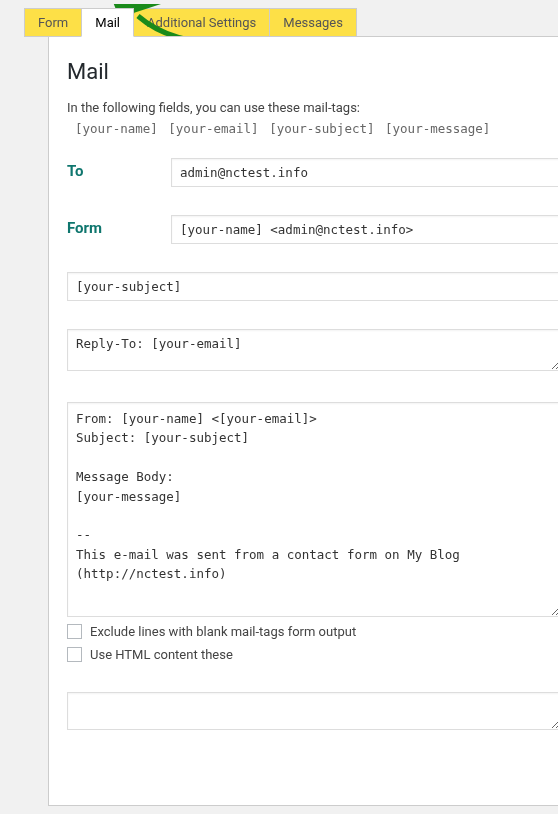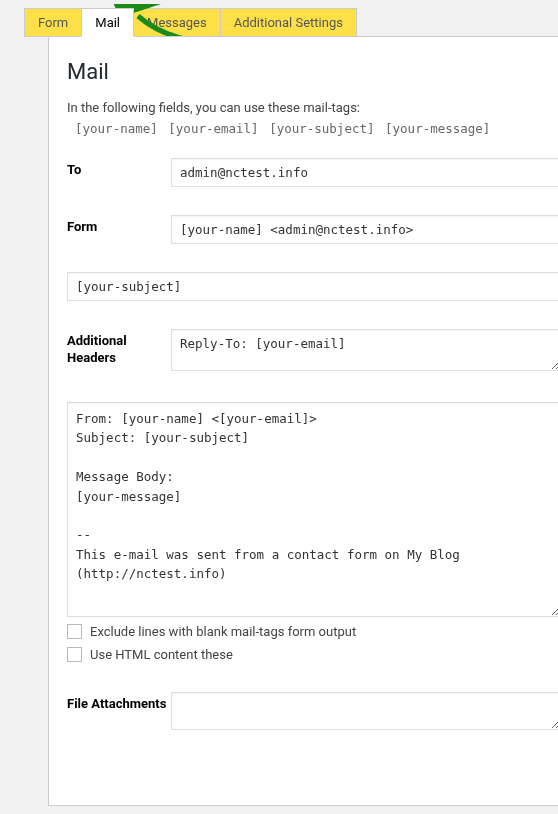--- a/index.html
+++ b/index.html
@@ -70,22 +70,22 @@
     }
     .row {
       display: flex;
       margin-bottom: 28px;
       align-items: flex-start;
     }
     .row.tight { margin-bottom: 18px; }
     .lab {
       width: 104px;
       font-weight: 700;
-      font-size: 13px;
-      color: #000000;
+      font-size: 15px;
+      color: #0f766e;
       padding-top: 4px;
       line-height: 1.3;
     }
     .field { flex: 1; }
     input[type=text], textarea {
       width: 100%;
       border: 1px solid #ddd;
       background: #fff;
       font-family: Consolas, Monaco, monospace;
       font-size: 12.5px;
@@ -113,22 +113,22 @@
       cursor: pointer;
     }
   </style>
 </head>
 <body>
 
 <div class="tabs-wrap">
   <div class="tabs">
     <div class="tab">Form</div>
     <div class="tab active">Mail</div>
+    <div class="tab">Additional Settings</div>
     <div class="tab">Messages</div>
-    <div class="tab">Additional Settings</div>
   </div>
 
   <svg class="arrow" width="130" height="50">
     <defs>
       <marker id="ah" markerWidth="10" markerHeight="10" refX="2" refY="5" orient="auto">
         <path d="M0,0 L10,5 L0,10 L3,5 Z" fill="#1a8a1a"></path>
       </marker>
     </defs>
     <path d="M120,40 Q60,40 28,12" stroke="#1a8a1a" stroke-width="5" fill="none" marker-end="url(#ah)"></path>
   </svg>
@@ -146,21 +146,20 @@
     <div class="row">
       <div class="lab">Form</div>
       <div class="field"><input type="text" value="[your-name] &lt;admin@nctest.info&gt;" style=""></div>
     </div>
 
     <div class="row">
       <div class="field"><input type="text" value="[your-subject]" style=""></div>
     </div>
 
     <div class="row">
-      <div class="lab">Additional Headers</div>
       <div class="field"><textarea class="small" style="">Reply-To: [your-email]</textarea></div>
     </div>
 
     <div class="row tight">
       <div class="field">
         <textarea class="big" style="">From: [your-name] &lt;[your-email]&gt;
 Subject: [your-subject]
 
 Message Body:
 [your-message]
@@ -172,17 +171,16 @@
           <span>Exclude lines with blank mail-tags form output</span>
         </div>
         <div class="chk-row">
           <input type="checkbox" style="">
           <span>Use HTML content these</span>
         </div>
       </div>
     </div>
 
     <div class="row" style="margin-top:22px;">
-      <div class="lab">File Attachments</div>
       <div class="field"><textarea class="att" style=""></textarea></div>
     </div>
   </div>
 </div>
 
 </body></html>

